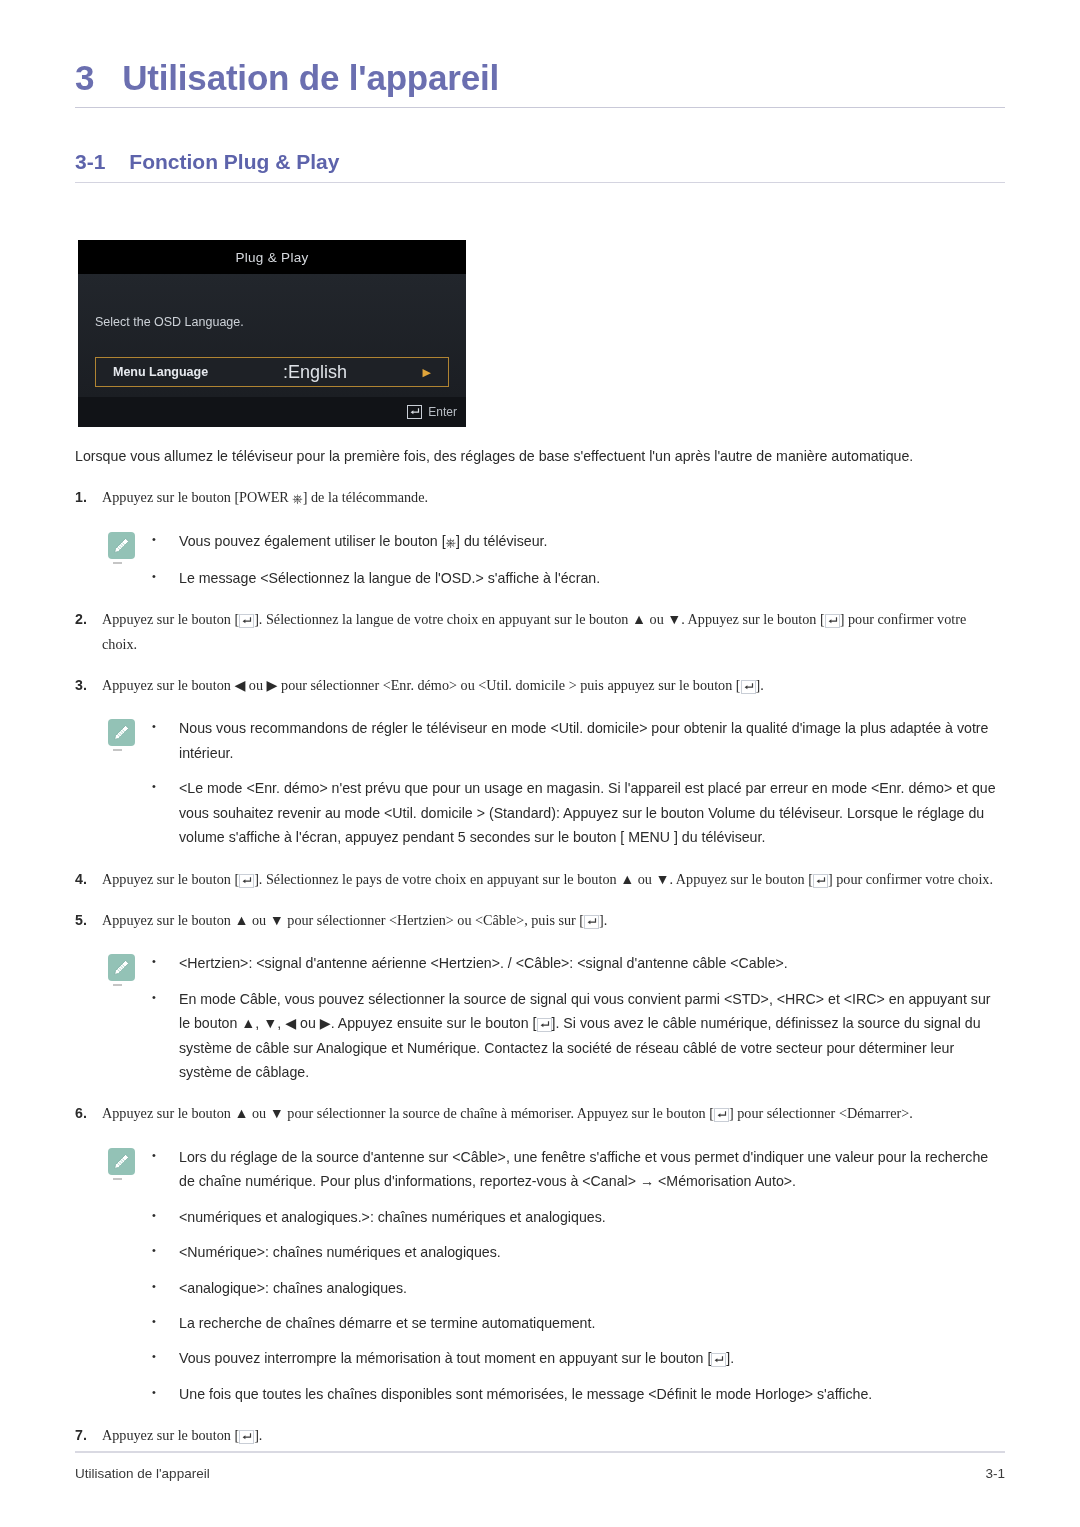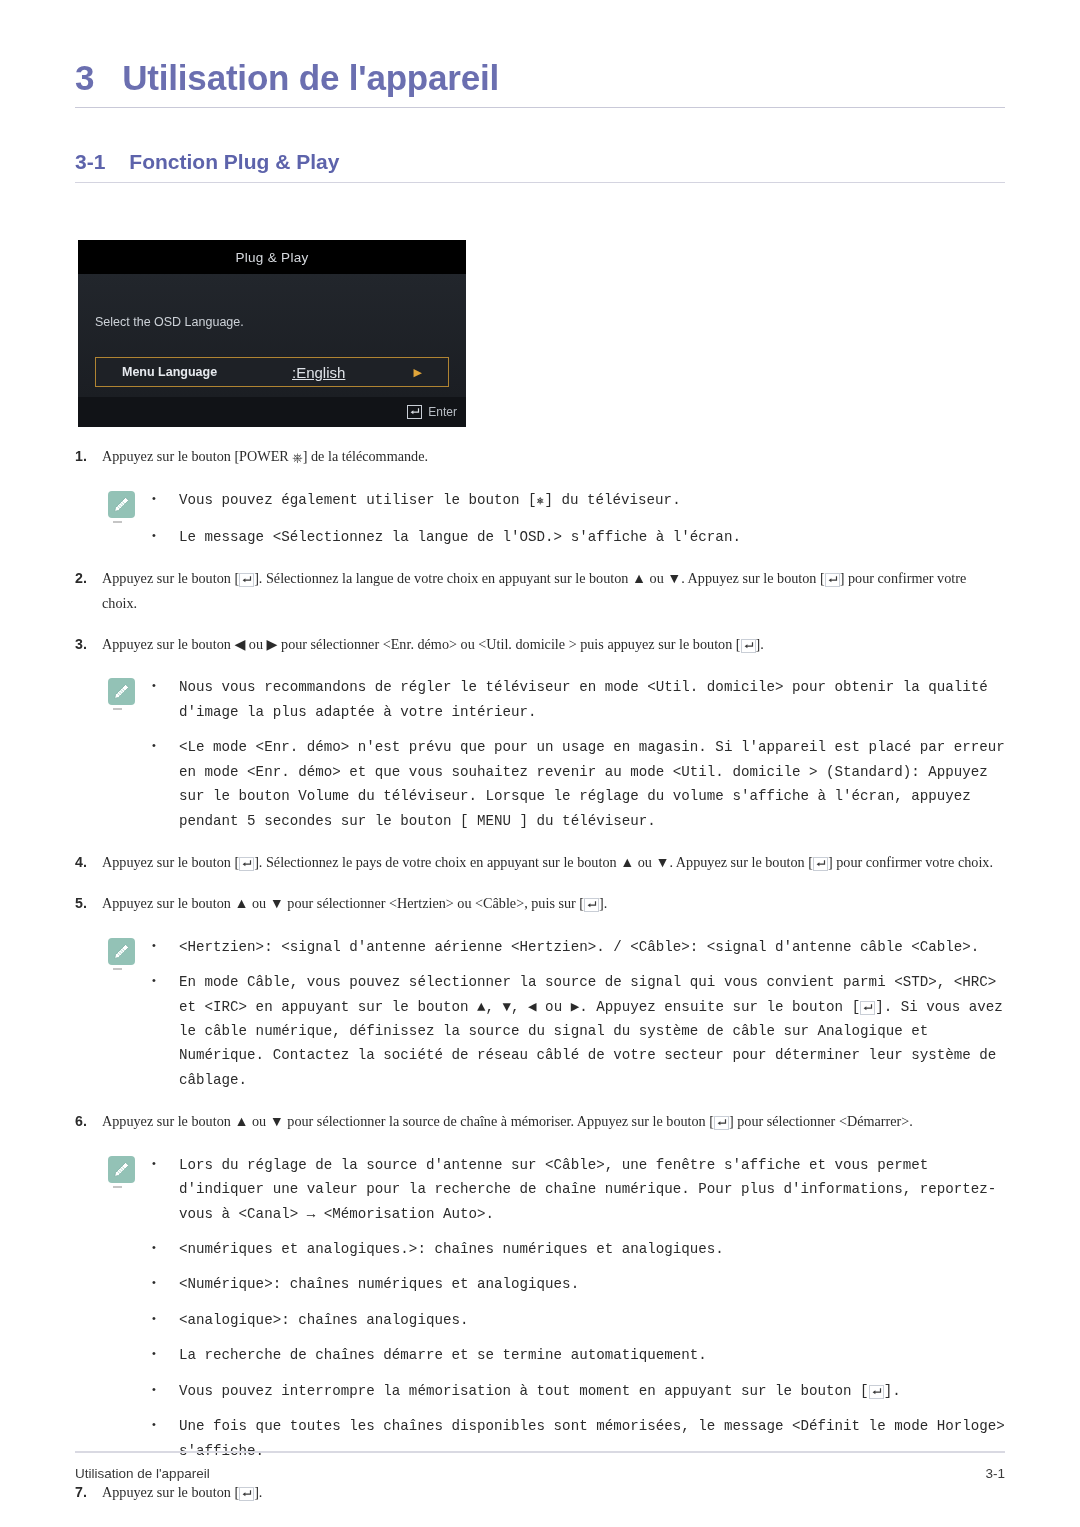--- a/index.html
+++ b/index.html
@@ -90,34 +90,33 @@
     font-size: 12.5px;
     margin-bottom: 28px;
     margin-top: 24px;
   }
   .osd-row {
     border: 1.5px solid #b08432;
     background: #1e2126;
     height: 28px;
     display: flex;
     align-items: center;
-    padding: 0 26px;
+    padding: 0 17px;
     position: relative;
   }
   .osd-row-label {
     color: #e6e9ee;
     font-size: 12.5px;
     font-weight: bold;
     width: 170px;
   }
   .osd-row-value {
     color: #dfe3e8;
-    font-size: 15px;
+    font-size: 18px;
     flex: 1;
-    text-decoration: underline;
   }
   .osd-row-arrow {
     color: #e0a53a;
     font-size: 11px;
     line-height: 1;
   }
   .osd-footer {
     height: 30px;
     background: #111317;
     display: flex;
@@ -205,21 +204,21 @@
     color: #2b2b2b;
     margin-bottom: 11px;
   }
   .bullet:last-child { margin-bottom: 0; }
   .bullet-dot {
     flex: 0 0 27px;
     width: 27px;
     font-size: 11px;
     line-height: 1.9;
   }
-  .bullet-text { flex: 1; max-width: 870px; font-family: Liberation Mono, monospace; }
+  .bullet-text { flex: 1; max-width: 870px; }
 
   
   .plain-bullets {
     margin-left: 77px;
     margin-top: 11px;
   }
   .plain-bullets .bullet { margin-bottom: 11px; }
 
   
   .footer {
@@ -275,20 +274,21 @@
           <svg width="11" height="10" viewBox="0 0 11 10" aria-hidden="true">
             <path d="M9.5 1.2 V5.2 H3.2" fill="none" stroke="#d7dbe1" stroke-width="1.2"></path>
             <path d="M4.4 3.2 L1.6 5.2 L4.4 7.2 Z" fill="#d7dbe1"></path>
           </svg>
         </span>
         <span class="osd-enter-label">Enter</span>
       </div>
     </div>
   </div>
 
+  <div class="intro">Lorsque vous allumez le téléviseur pour la première fois, des réglages de base s'effectuent l'un après l'autre de manière automatique.</div>
 
   <div class="step">
     <span class="step-num">1.</span>
     <span class="step-text"><span>Appuyez sur le bouton [POWER </span><span class="pwr">⎈</span><span>] de la télécommande.</span></span>
   </div>
 
   <div class="note">
     <div class="note-icon">
       <svg width="19" height="19" viewBox="0 0 19 19" aria-hidden="true">
         <path d="M13.6 2.4 L16.6 5.4 L6.6 15.4 L2.6 16.4 L3.6 12.4 Z" fill="#ffffff" stroke="#7fb0a4" stroke-width="0.8"></path>

